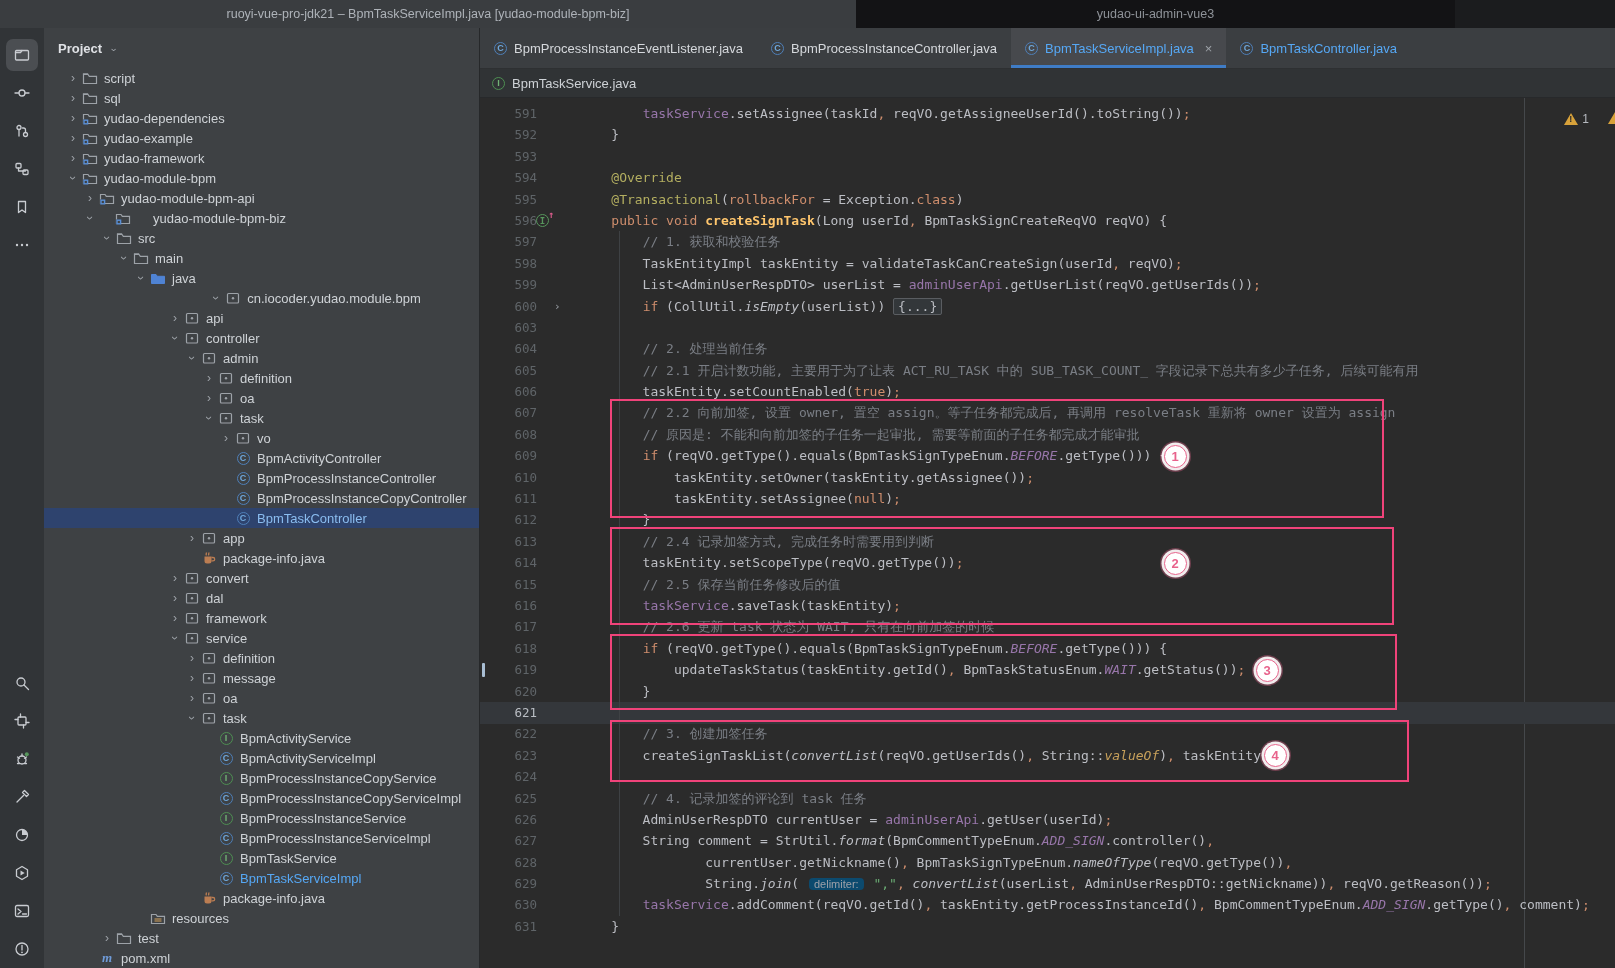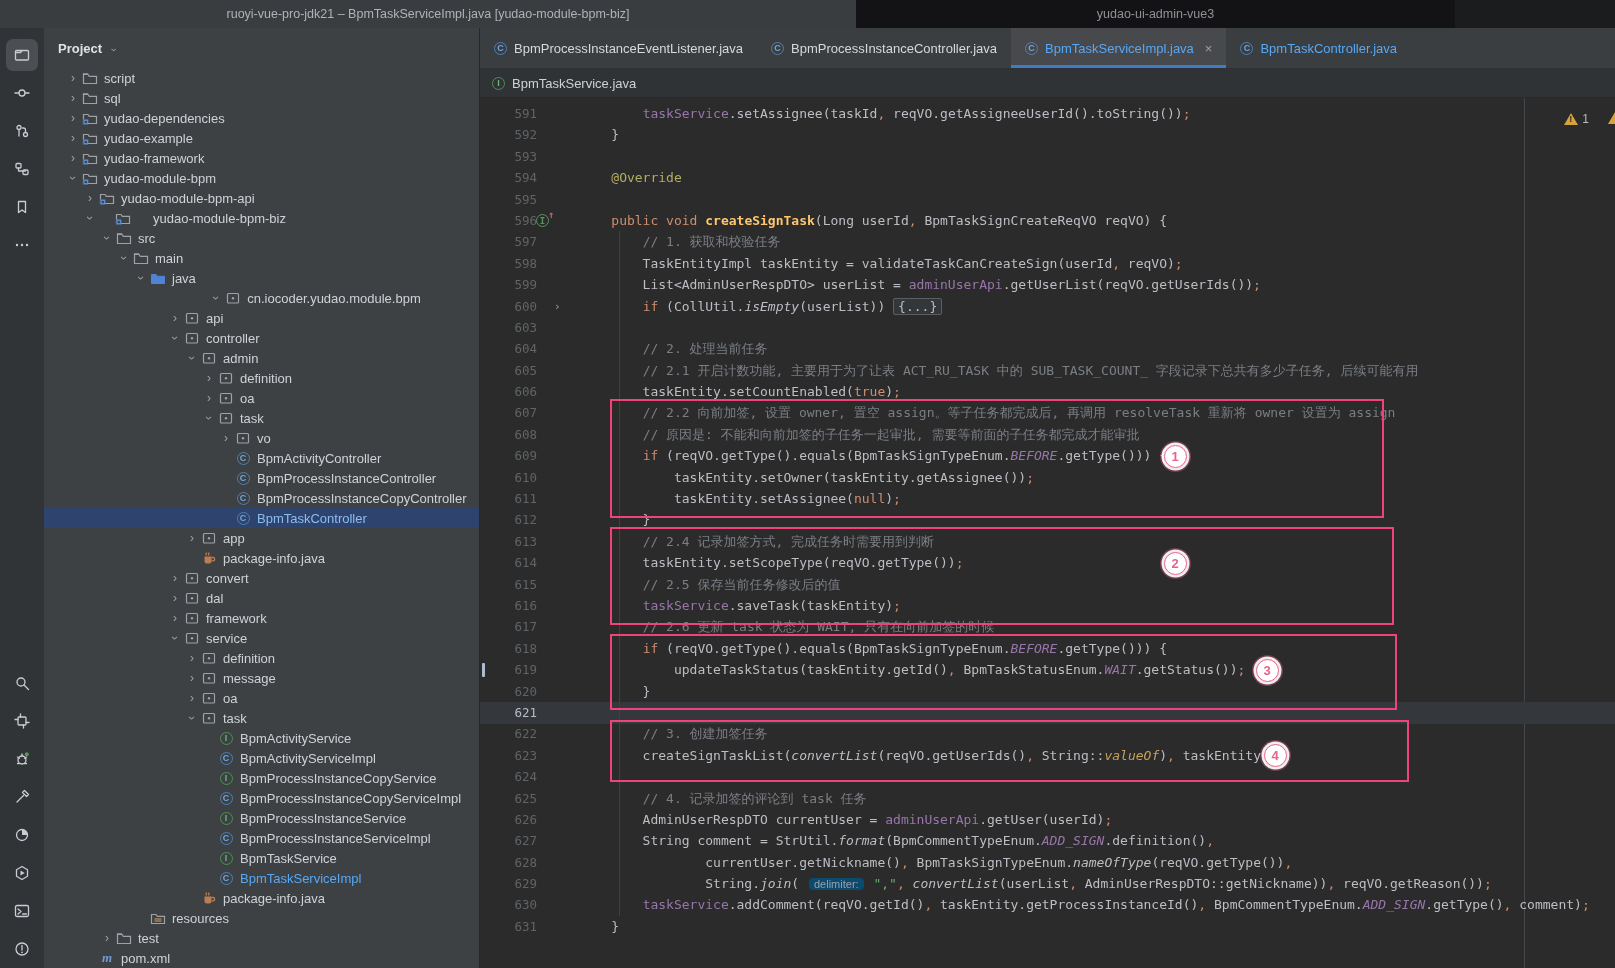--- a/index.html
+++ b/index.html
@@ -666,20 +666,21 @@
         <div class="crow">
           <div class="gut">
             <span class="num">594</span>
           </div>
           <div class="code"><span class="tk-p">    </span><span class="tk-a">@Override</span></div>
         </div>
         <div class="crow">
           <div class="gut">
             <span class="num">595</span>
           </div>
+          <div class="code"><span class="tk-p">    </span><span class="tk-a">@Transactional</span><span class="tk-p">(</span><span class="tk-k">rollbackFor</span><span class="tk-p"> = Exception.</span><span class="tk-k">class</span><span class="tk-p">)</span></div>
         </div>
         <div class="crow">
           <div class="gut">
             <span class="num">596</span>
             <span class="govr">I<i>↑</i></span>
           </div>
           <div class="code"><span class="tk-p">    </span><span class="tk-k">public</span><span class="tk-p"> </span><span class="tk-k">void</span><span class="tk-p"> </span><span class="tk-m">createSignTask</span><span class="tk-p">(Long userId</span><span class="tk-sc">,</span><span class="tk-p"> BpmTaskSignCreateReqVO reqVO) {</span></div>
         </div>
         <div class="crow">
           <div class="gut">
@@ -848,21 +849,21 @@
         <div class="crow">
           <div class="gut">
             <span class="num">626</span>
           </div>
           <div class="code"><span class="tk-p">        AdminUserRespDTO currentUser = </span><span class="tk-f">adminUserApi</span><span class="tk-p">.getUser(userId)</span><span class="tk-sc">;</span></div>
         </div>
         <div class="crow">
           <div class="gut">
             <span class="num">627</span>
           </div>
-          <div class="code"><span class="tk-p">        String comment = StrUtil.</span><span class="tk-i">format</span><span class="tk-p">(BpmCommentTypeEnum.</span><span class="tk-e">ADD_SIGN</span><span class="tk-p">.definition()</span><span class="tk-sc">,</span></div>
+          <div class="code"><span class="tk-p">        String comment = StrUtil.</span><span class="tk-i">format</span><span class="tk-p">(BpmCommentTypeEnum.</span><span class="tk-e">ADD_SIGN</span><span class="tk-p">.controller()</span><span class="tk-sc">,</span></div>
         </div>
         <div class="crow">
           <div class="gut">
             <span class="num">628</span>
           </div>
           <div class="code"><span class="tk-p">                currentUser.getNickname()</span><span class="tk-sc">,</span><span class="tk-p"> BpmTaskSignTypeEnum.</span><span class="tk-i">nameOfType</span><span class="tk-p">(reqVO.getType())</span><span class="tk-sc">,</span></div>
         </div>
         <div class="crow">
           <div class="gut">
             <span class="num">629</span>

